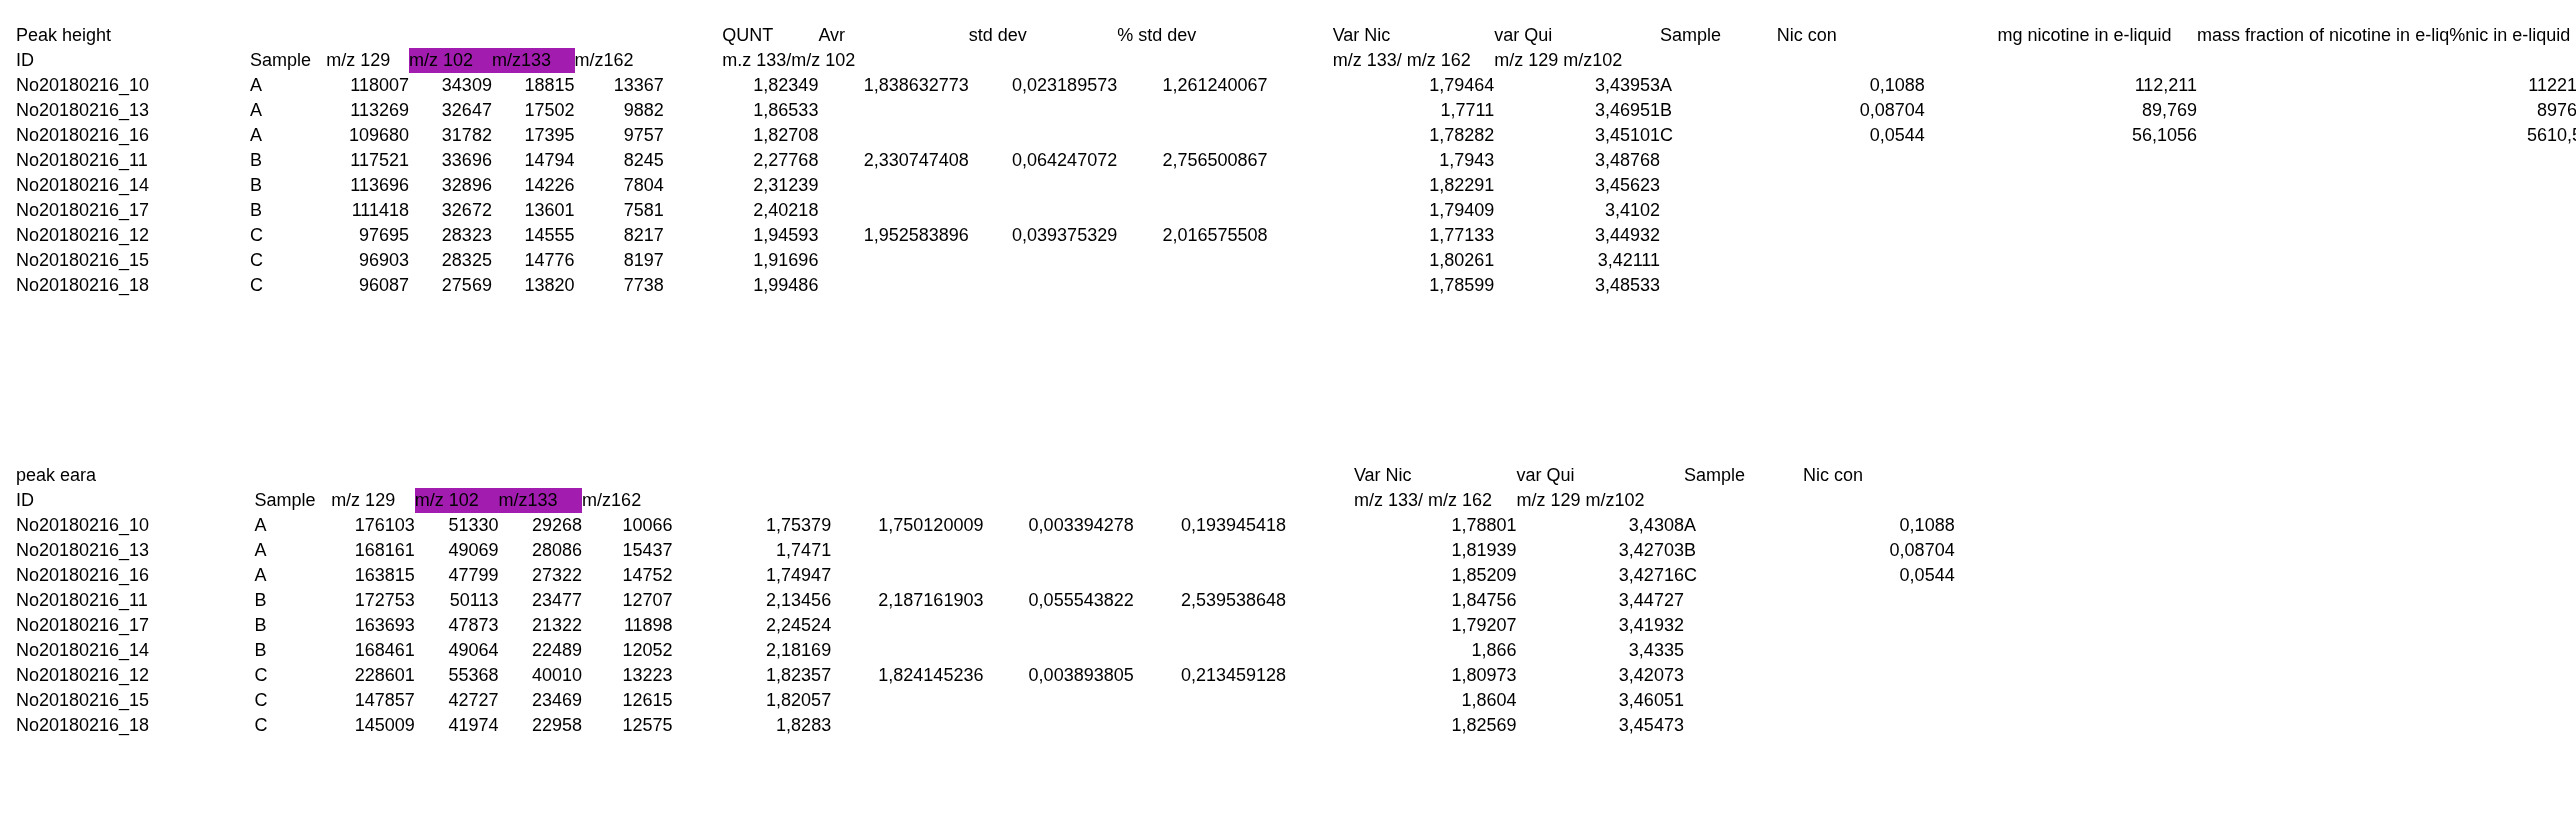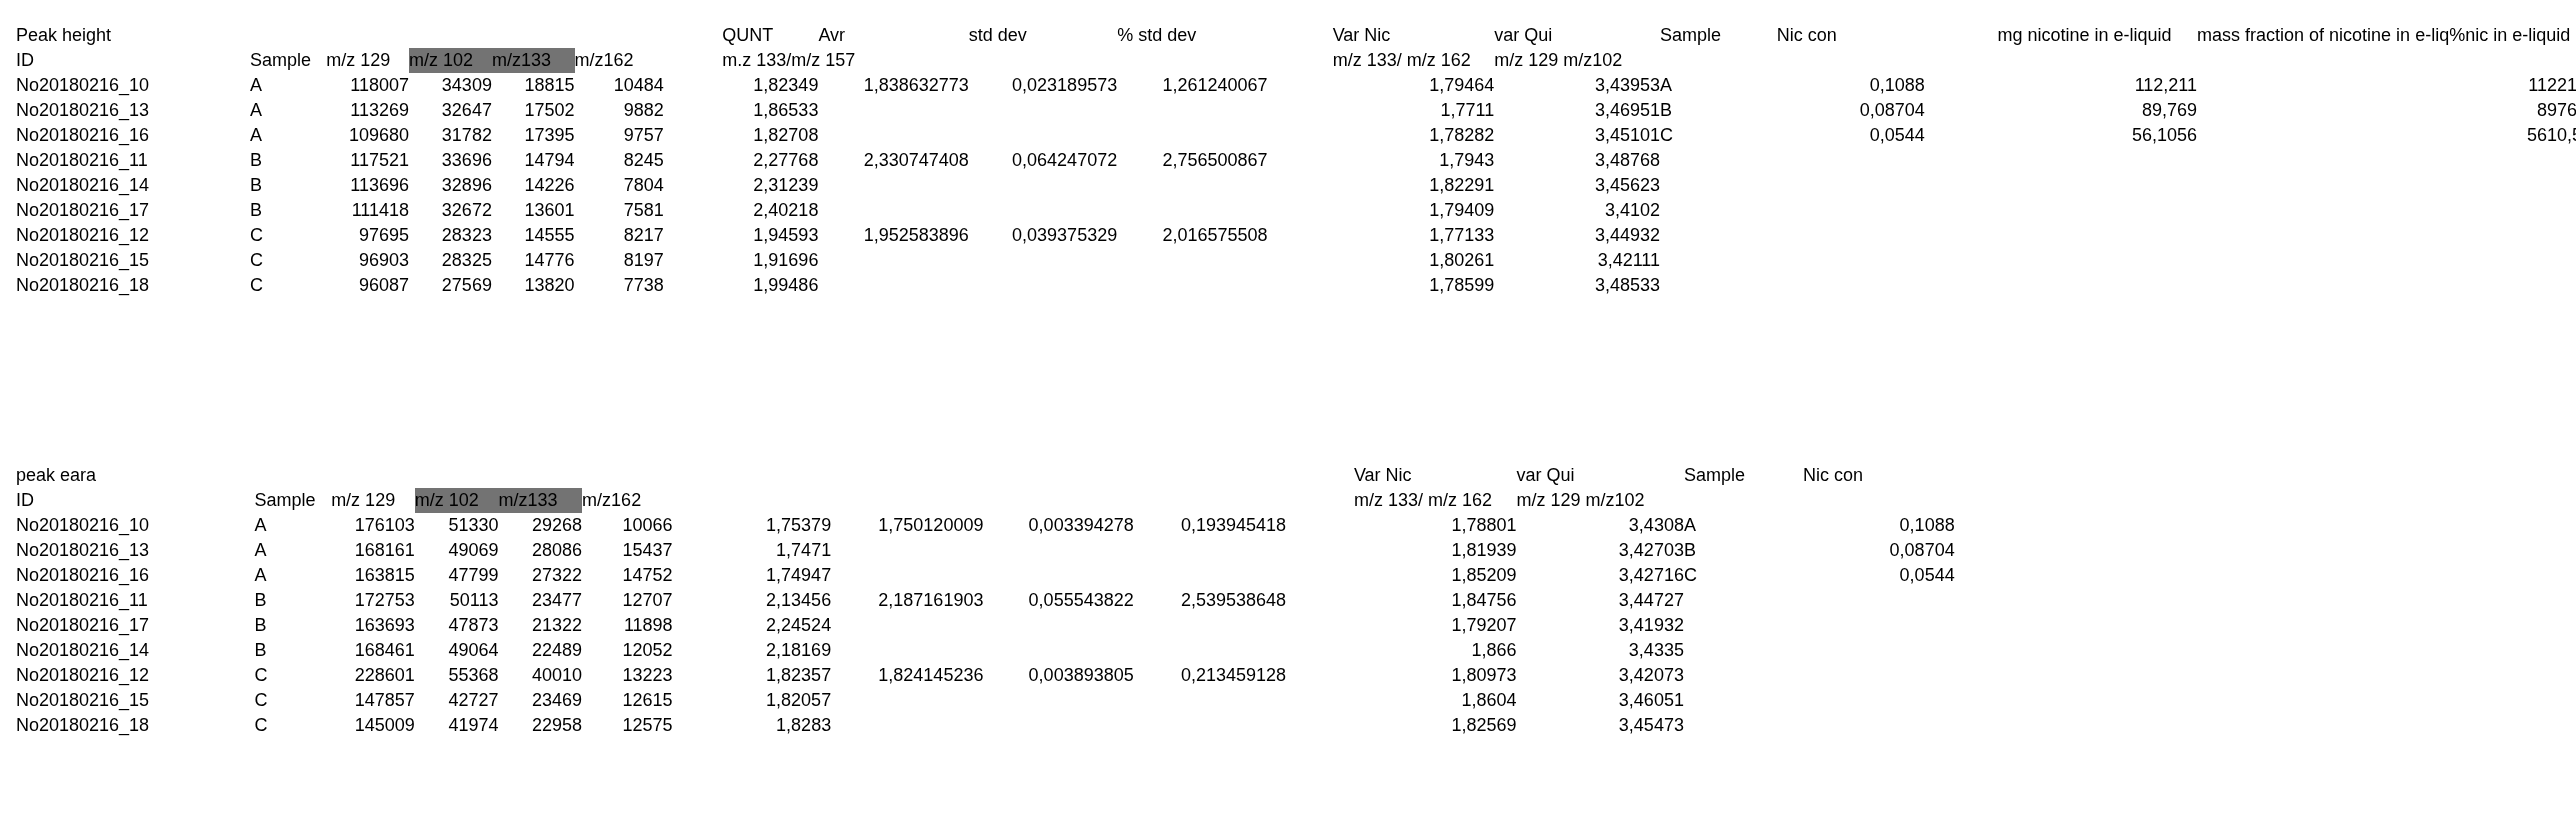--- a/index.html
+++ b/index.html
@@ -38,21 +38,21 @@
     line-height: 25px;
   }
   table.grid td {
     padding: 0;
     margin: 0;
     white-space: nowrap;
     vertical-align: top;
     height: 25px;
   }
   .hl {
-    background: #737373;
+    background: #a21caf;
   }
   .r { text-align: right; }
   .l { text-align: left; }
 
   
   .w-id      { width: 240px; }
   .w-sample  { width: 77px;  }
   .w-m129    { width: 84px;  }
   .w-m102    { width: 84px;  }
   .w-m133    { width: 84px;  }
@@ -130,41 +130,41 @@
         </tr>
 
         <tr>
           <td class="l cell-pad-l">ID</td>
           <td class="l">Sample</td>
           <td class="l">m/z 129</td>
           <td class="l hl">m/z 102</td>
           <td class="l hl">m/z133</td>
           <td class="l">m/z162</td>
           <td></td>
-          <td class="l" colspan="2">m.z 133/m/z 157</td>
+          <td class="l" colspan="2">m.z 133/m/z 102</td>
           <td></td>
           <td></td>
           <td></td>
           <td class="l">m/z 133/ m/z 162</td>
           <td class="l">m/z 129 m/z102</td>
           <td></td>
             <td></td>
             <td></td>
             <td></td>
             <td></td>
             <td></td>
         </tr>
 
         <tr>
           <td class="l cell-pad-l">No20180216_10</td>
           <td class="l">A</td>
           <td class="r cell-pad-r">118007</td>
           <td class="r cell-pad-r">34309</td>
           <td class="r cell-pad-r">18815</td>
-          <td class="r cell-pad-r">10484</td>
+          <td class="r cell-pad-r">13367</td>
           <td></td>
           <td class="r cell-pad-r">1,82349</td>
           <td class="r cell-pad-r">1,838632773</td>
           <td class="r cell-pad-r">0,023189573</td>
           <td class="r cell-pad-r">1,261240067</td>
           <td></td>
           <td class="r cell-pad-r">1,79464</td>
           <td class="r cell-pad-r">3,43953</td>
           <td class="l">A</td>
           <td class="r cell-pad-r">0,1088</td>

